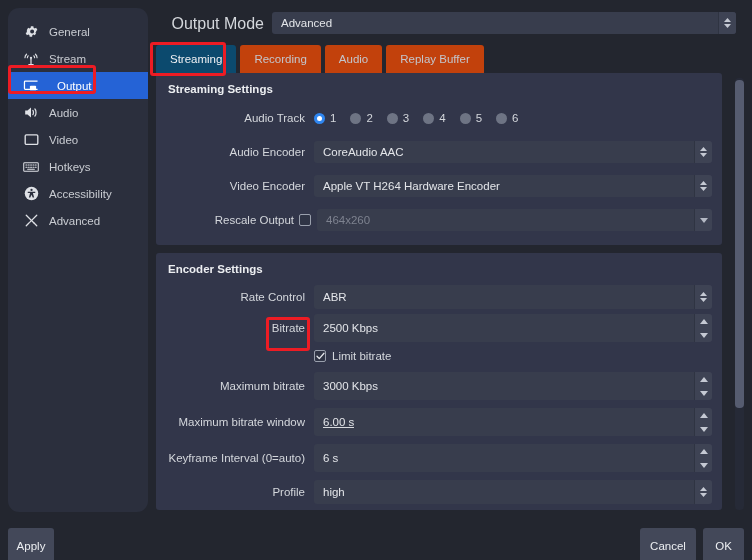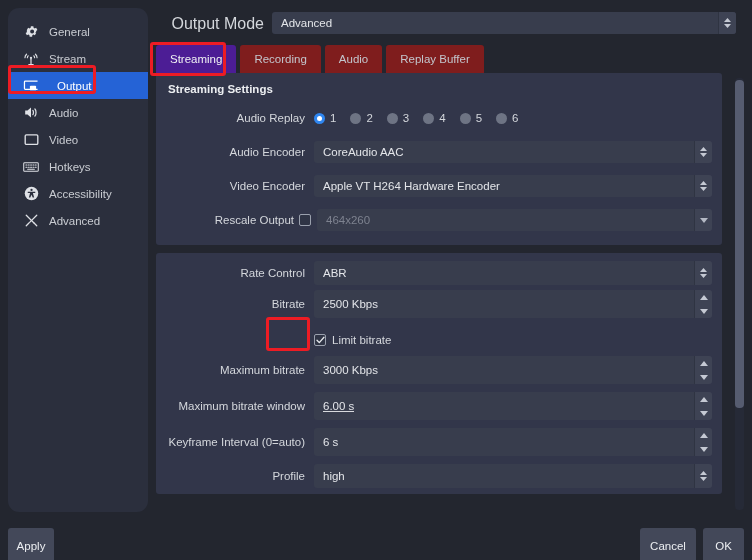--- a/index.html
+++ b/index.html
@@ -50,24 +50,24 @@
     border-left:1px solid #2f3442;
   }
   .spin .ar{width:9px;height:6px;display:flex;align-items:center;justify-content:center;}
   .spin svg{display:block;}
   .outmode-combo{position:absolute;left:116px;top:0;right:8px;}
 
   
   .tabbar{position:absolute;left:156px;top:45px;height:28px;display:flex;gap:4px;}
   .tab{
     height:28px;padding:0 14px;display:flex;align-items:center;justify-content:center;
-    background:#7f1d1d;color:#c3c6cd;font-size:11.5px;
+    background:#c2410c;color:#c3c6cd;font-size:11.5px;
     border-radius:3px 3px 0 0;cursor:pointer;white-space:nowrap;
   }
-  .tab.active{background:#4c1d95;color:#f0f1f4;}
+  .tab.active{background:#0c4a6e;color:#f0f1f4;}
 
   
   .pane{
     position:absolute;left:156px;top:73px;width:576px;height:440px;
     overflow:hidden;
   }
   .group{
     background:#32364a;border-radius:3px;margin-bottom:8px;
     padding:8px 10px 10px 10px;box-sizing:border-box;width:566px;
   }
@@ -258,21 +258,21 @@
     <div class="tab">Audio</div>
     <div class="tab">Replay Buffer</div>
   </div>
 
   <div class="pane">
 
     <div class="group">
       <div class="group-title">Streaming Settings</div>
 
       <div class="frow">
-        <div class="flabel">Audio Replay</div>
+        <div class="flabel">Audio Track</div>
         <div class="fctl">
           <div class="radio-row">
             <span class="radio-item">
               <span class="radio on"></span>
               <span class="radio-num">1</span>
             </span>
             <span class="radio-item">
               <span class="radio"></span>
               <span class="radio-num">2</span>
             </span>
@@ -350,20 +350,21 @@
                     <path d="M4 5L0 0h8z" fill="#b4b9c4"></path>
                   </svg>
                 </span>
             </span>
           </div>
         </div>
       </div>
     </div>
 
     <div class="group" style="padding-bottom:6px;">
+      <div class="group-title">Encoder Settings</div>
 
       <div class="frow" style="height:24px;margin-bottom:5px;">
         <div class="flabel">Rate Control</div>
         <div class="fctl">
           <div class="combo" style="height:24px;">
             <span class="cval">ABR</span>
             <span class="spin">
               <span class="ar">
                   <svg width="7" height="4" viewBox="0 0 7 4">
                     <path d="M3.5 0L7 4H0z" fill="#c5c9d3"></path>
@@ -372,21 +373,21 @@
               <span class="ar">
                   <svg width="7" height="4" viewBox="0 0 7 4">
                     <path d="M3.5 4L0 0h7z" fill="#c5c9d3"></path>
                   </svg>
                 </span>
             </span>
           </div>
         </div>
       </div>
 
-      <div class="frow" style="height:28px;margin-bottom:12px;align-items:center;">
+      <div class="frow" style="height:28px;margin-bottom:4px;align-items:center;">
         <div class="flabel">Bitrate</div>
         <div class="fctl">
           <div class="combo" style="height:28px;">
             <span class="cval">2500 Kbps</span>
             <span class="spin2">
               <span class="half">
                   <svg width="8" height="5" viewBox="0 0 8 5">
                     <path d="M4 0l4 5H0z" fill="#c5c9d3"></path>
                   </svg>
                 </span>

